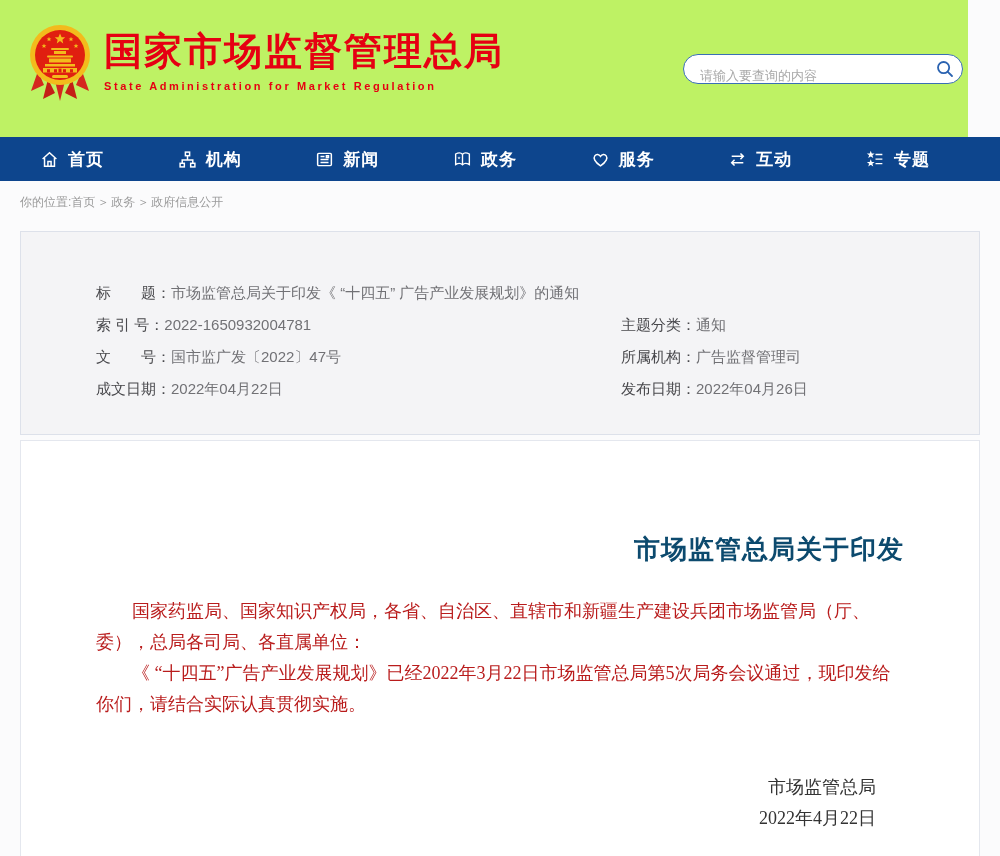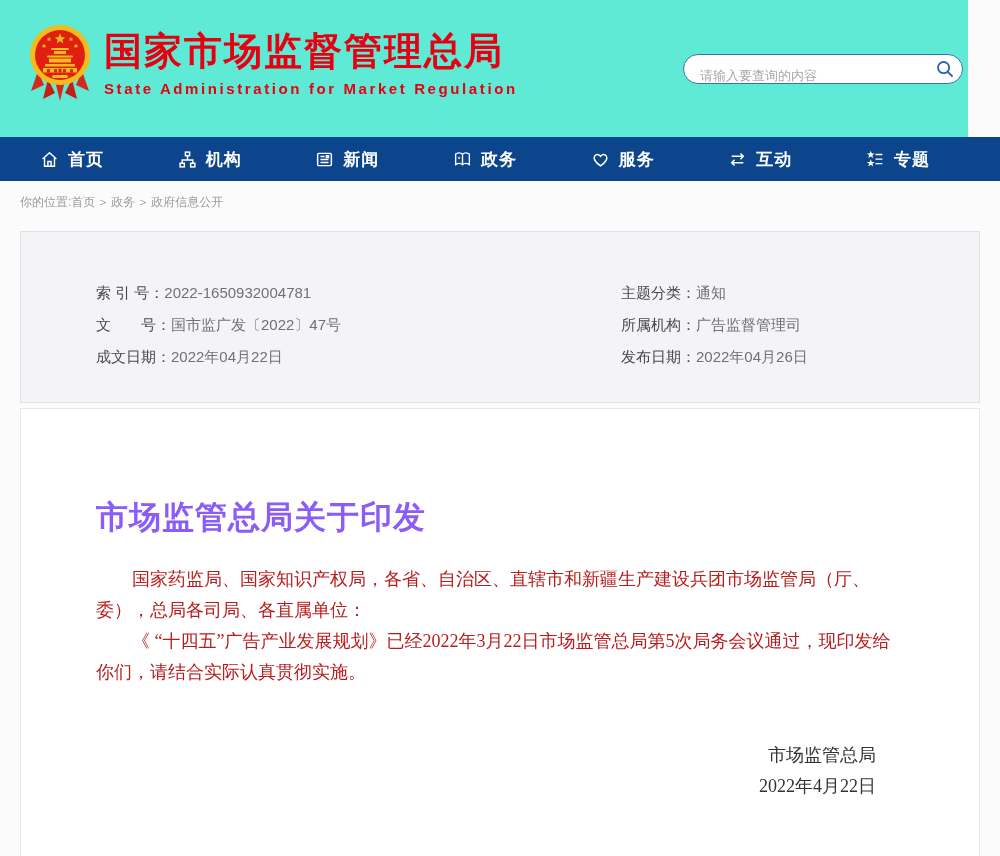--- a/index.html
+++ b/index.html
@@ -1,24 +1,24 @@
 <!DOCTYPE html>
 <html><head>
 <meta charset="utf-8">
 <style>
   * { margin:0; padding:0; box-sizing:border-box; }
   html,body { width:1000px; height:856px; overflow:hidden; background:#fbfbfc;
     font-family:"Liberation Sans","DejaVu Sans",sans-serif; }
 
   
-  .header { position:relative; width:968px; height:137px; background:#5eead4; }
+  .header { position:relative; width:968px; height:137px; background:#bef264; }
   .logo { position:absolute; left:28px; top:23px; width:64px; height:78px; cursor:pointer; }
   .brand { position:absolute; left:104px; top:28px; }
   .brand-cn { font-size:38px; font-weight:bold; color:#e60012; letter-spacing:2px; line-height:46px; }
-  .brand-en { margin-top:6px; font-size:15px; font-weight:bold; color:#e60012; letter-spacing:2.6px; }
+  .brand-en { margin-top:6px; font-size:11px; font-weight:bold; color:#e60012; letter-spacing:2.6px; }
   .searchbox { position:absolute; left:683px; top:54px; width:280px; height:30px;
     border:1px solid #3a6fb5; border-radius:15px; background:#fff; display:flex; align-items:flex-end; }
   .searchbox input { flex:1; border:none; outline:none; background:transparent;
     font-size:13px; color:#333; padding:0 8px 0 16px; font-family:inherit; }
   .searchbox input::placeholder { color:#a9a9a9; }
   .search-btn { width:34px; height:28px; display:flex; align-items:center; justify-content:center; cursor:pointer; }
 
   
   .nav { width:1000px; height:44px; background:#0d458d; display:flex; align-items:center;
     justify-content:space-between; padding:0 70px 0 40px; }
@@ -37,21 +37,21 @@
   .meta-row { display:flex; line-height:22px; margin-bottom:10px; font-size:15px; }
   .meta-cell { display:flex; }
   .meta-cell.left { width:525px; flex:none; }
   .meta-label { color:#48484c; white-space:pre; }
   .meta-value { color:#717175; }
 
   
   .doc-box { margin:5px 20px 0 20px; width:960px; height:640px; background:#ffffff;
     border:1px solid #e4e7ee; padding:92px 75px 0 75px;
     font-family:"Liberation Serif","DejaVu Serif",serif; }
-  .doc-title { text-align:left; font-size:32px; font-weight:bold; color:#8b5cf6;
+  .doc-title { text-align:right; font-size:26px; font-weight:bold; color:#0c4a6e;
     line-height:33px; letter-spacing:1px; }
   .doc-body { margin-top:30px; font-size:18px; color:#b91c1c; line-height:31px; }
   .doc-body p { text-indent:2em; }
   .signature { margin-top:52px; text-align:right; padding-right:28px;
     font-size:18px; color:#333; line-height:31px; }
 </style>
 </head>
 <body>
 
 <div class="header">
@@ -168,20 +168,26 @@
     <span class="nav-label">专题</span>
   </div>
 </div>
 
 <div class="breadcrumb">
   <span>你的位置:</span><a>首页</a><span class="crumb-sep">＞</span><a>政务</a><span class="crumb-sep">＞</span><span>政府信息公开</span>
 </div>
 
 <div class="meta-box">
   <div class="meta-row">
+    <div class="meta-cell">
+      <span class="meta-label">标　　题：</span>
+      <span class="meta-value">市场监管总局关于印发《 “十四五” 广告产业发展规划》的通知</span>
+    </div>
+  </div>
+  <div class="meta-row">
     <div class="meta-cell left">
       <span class="meta-label">索 引 号：</span>
       <span class="meta-value">2022-1650932004781</span>
     </div>
     <div class="meta-cell">
       <span class="meta-label">主题分类：</span>
       <span class="meta-value">通知</span>
     </div>
   </div>
   <div class="meta-row">

